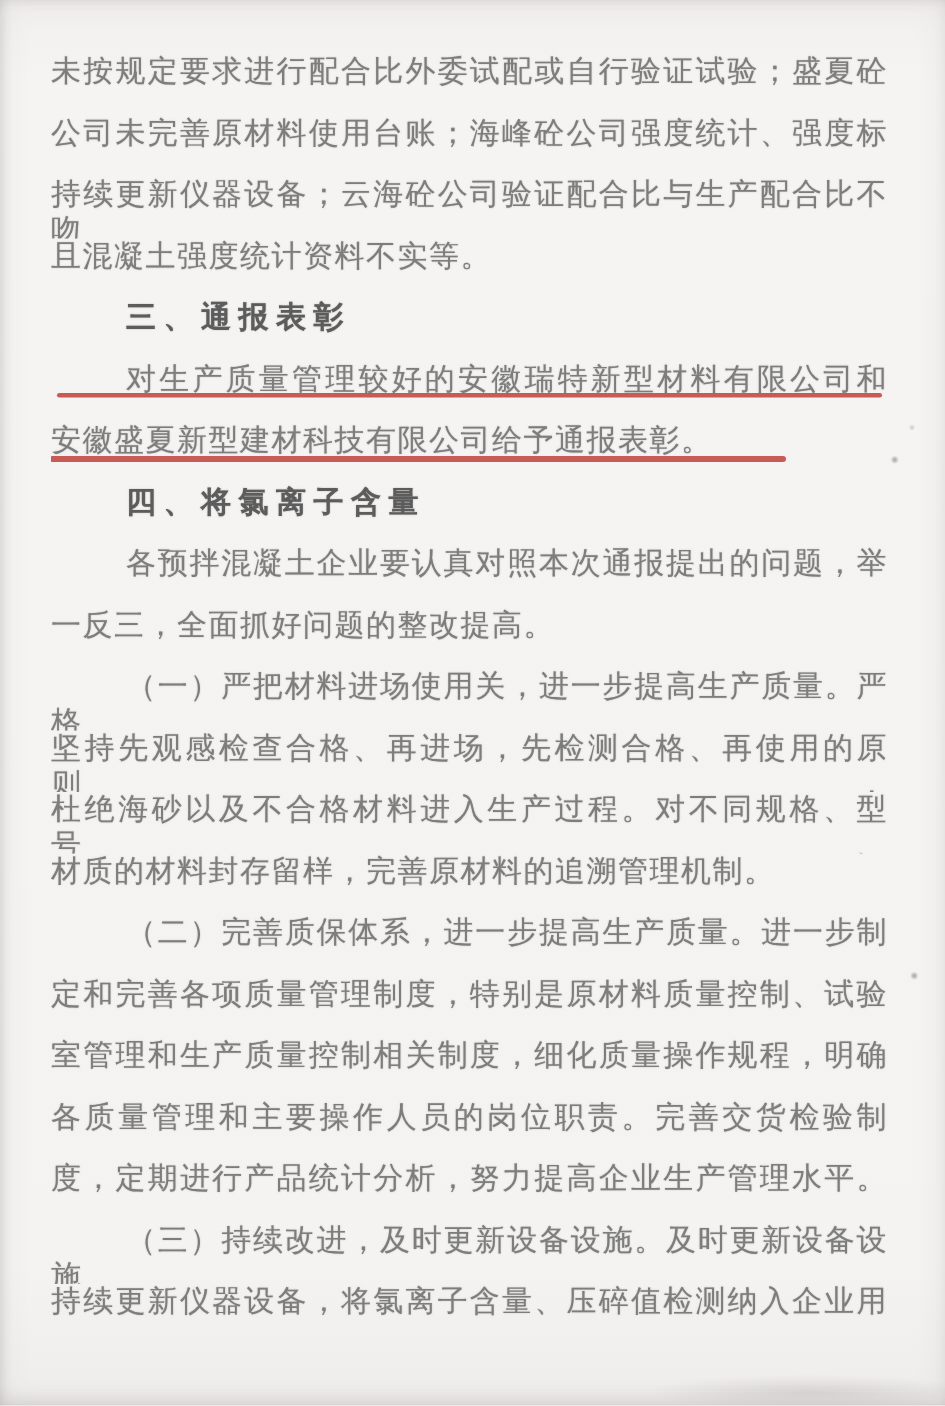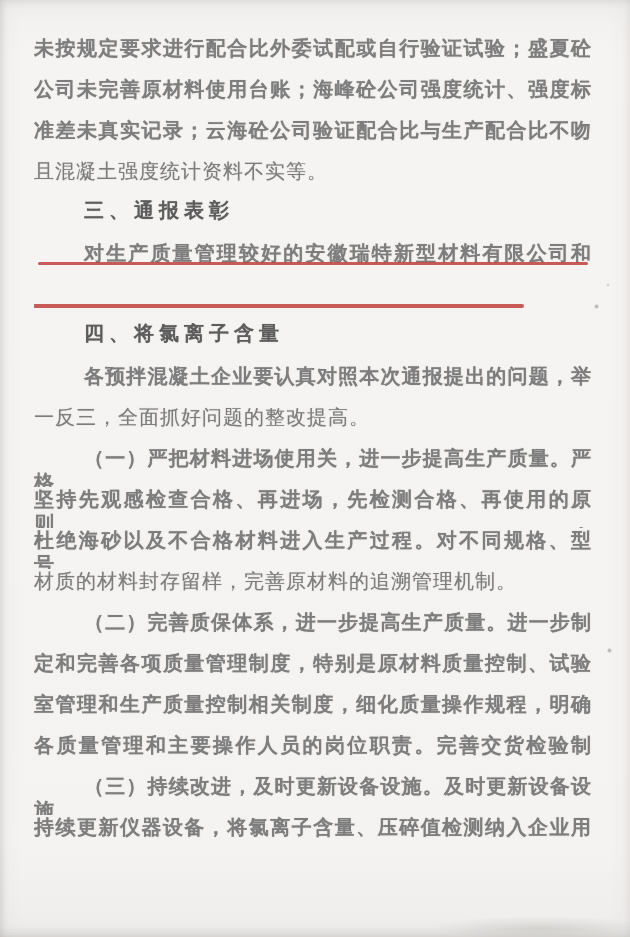--- a/index.html
+++ b/index.html
@@ -39,31 +39,29 @@
     letter-spacing: 1px;
     color: var(--body-text, #7d7d7d);
     text-shadow: 0 0 1px rgba(125, 125, 125, 0.55);
     overflow: hidden;
     white-space: normal;
   }
 
   .just {
     text-align: justify;
     text-align-last: justify;
-    font-weight: bold;
   }
 
   .indent { text-indent: 50px; }
 
   .heading {
     font-weight: 700;
     color: var(--heading-text, #5c5c5c);
     letter-spacing: 5px;
     text-shadow: 0 0 1px rgba(92, 92, 92, 0.5);
-    font-family: Liberation Mono, monospace;
   }
 
   .redbar {
     position: absolute;
     height: 3px;
     top: 21px;
     background: var(--underline-red, #c14540);
     opacity: 0.88;
     border-radius: 2px;
   }
@@ -89,47 +87,49 @@
 </style>
 </head>
 <body>
 
 <div class="page">
 
   <div class="doc-body">
 
     <div class="line just">未按规定要求进行配合比外委试配或自行验证试验；盛夏砼</div>
     <div class="line just">公司未完善原材料使用台账；海峰砼公司强度统计、强度标</div>
-    <div class="line just">准差未真实记录；云海砼公司验证配合比与生产配合比不吻</div>
+    <div class="line just">持续更新仪器设备；云海砼公司验证配合比与生产配合比不吻</div>
     <div class="line">且混凝土强度统计资料不实等。</div>
 
     <div class="line indent heading">三、通报表彰</div>
 
     <div class="line indent just">
       <span>对生产质量管理较好的安徽瑞特新型材料有限公司和</span>
       <span class="redbar bar-1"></span>
     </div>
     <div class="line">
+      <span>安徽盛夏新型建材科技有限公司给予通报表彰。</span>
       <span class="redbar bar-2"></span>
     </div>
 
     <div class="line indent heading">四、将氯离子含量</div>
 
     <div class="line indent just">各预拌混凝土企业要认真对照本次通报提出的问题，举</div>
     <div class="line">一反三，全面抓好问题的整改提高。</div>
 
     <div class="line indent just">（一）严把材料进场使用关，进一步提高生产质量。严格</div>
     <div class="line just">坚持先观感检查合格、再进场，先检测合格、再使用的原则，</div>
     <div class="line just">杜绝海砂以及不合格材料进入生产过程。对不同规格、型号、</div>
     <div class="line">材质的材料封存留样，完善原材料的追溯管理机制。</div>
 
     <div class="line indent just">（二）完善质保体系，进一步提高生产质量。进一步制</div>
     <div class="line just">定和完善各项质量管理制度，特别是原材料质量控制、试验</div>
     <div class="line just">室管理和生产质量控制相关制度，细化质量操作规程，明确</div>
     <div class="line just">各质量管理和主要操作人员的岗位职责。完善交货检验制</div>
+    <div class="line just">度，定期进行产品统计分析，努力提高企业生产管理水平。</div>
 
     <div class="line indent just">（三）持续改进，及时更新设备设施。及时更新设备设施</div>
     <div class="line just">持续更新仪器设备，将氯离子含量、压碎值检测纳入企业用</div>
 
   </div>
 
   <div class="speck speck-1"></div>
   <div class="speck speck-2"></div>
   <div class="speck speck-3"></div>
   <div class="bottom-smudge"></div>

